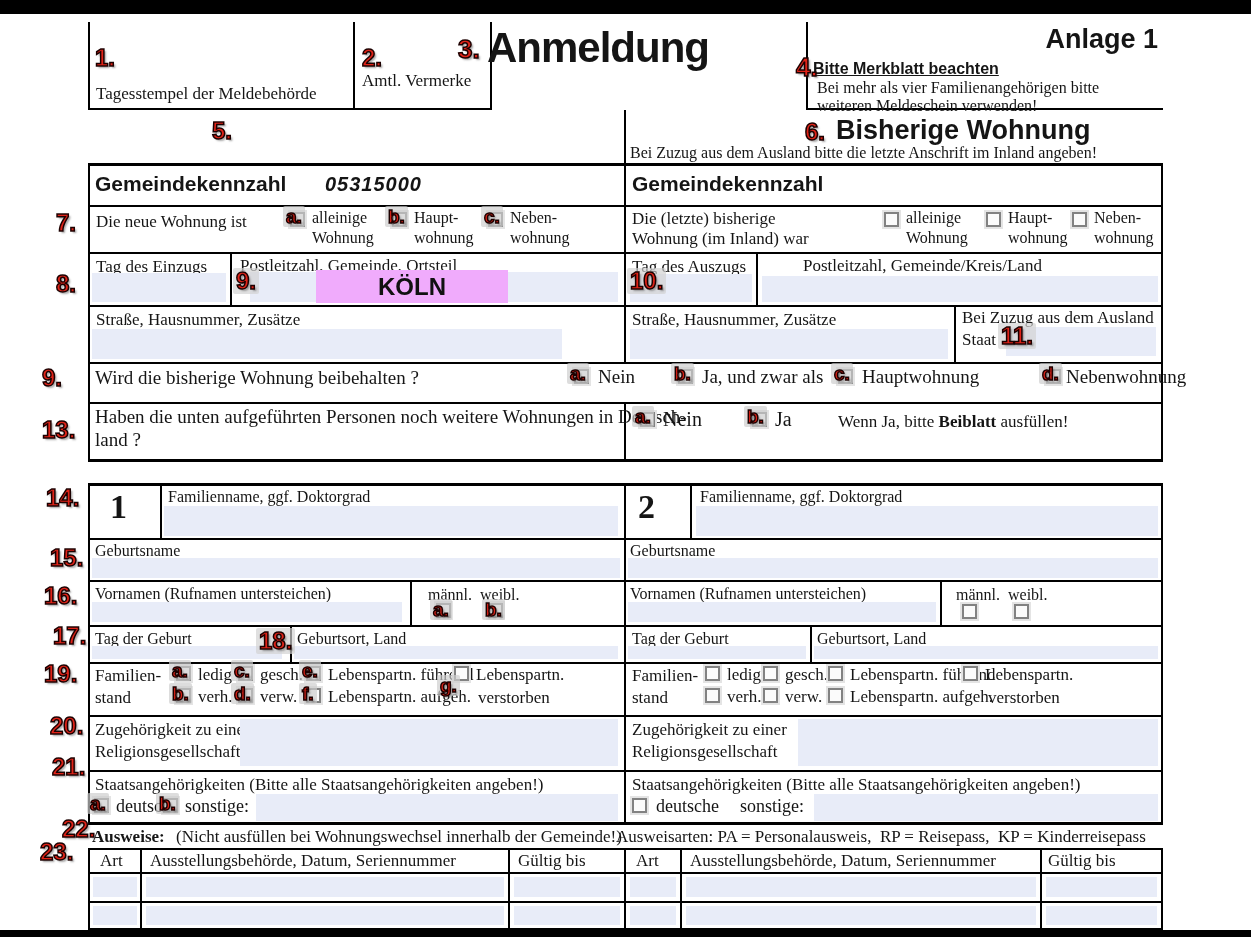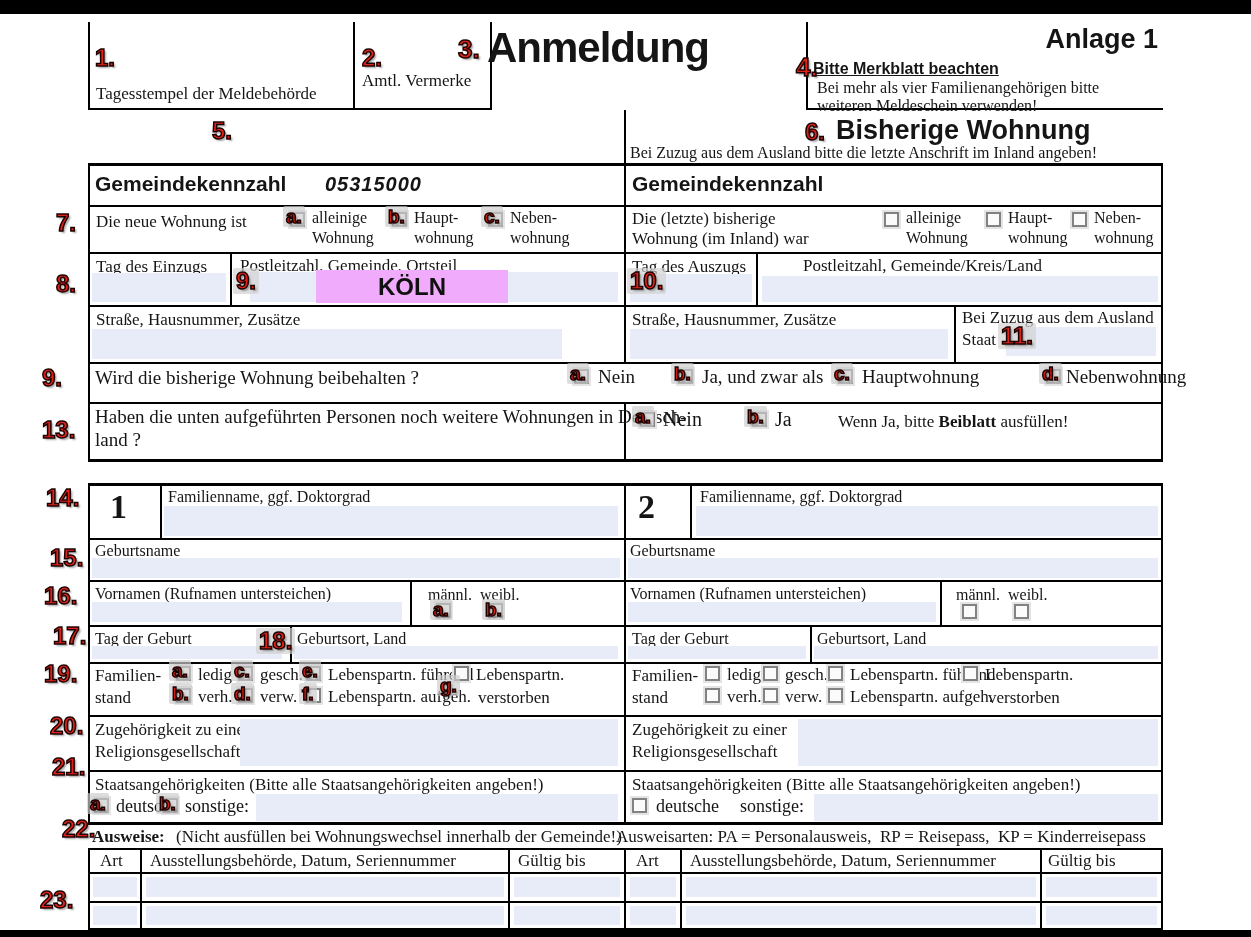--- a/index.html
+++ b/index.html
@@ -298,21 +298,21 @@
   <span class="cb" style="left:632px;top:798px;"></span>
   <div class="t t18" style="left:656px;top:796px;">deutsche</div>
   <div class="t t18" style="left:740px;top:796px;">sonstige:</div>
   <div class="field" style="left:814px;top:794px;width:344px;height:27px;"></div>
 
   <div class="mk" style="left:62px;top:817px;">22.</div>
   <div class="t t17 bserif" style="left:92px;top:827px;">Ausweise:</div>
   <div class="t t17" style="left:176px;top:827px;">(Nicht ausfüllen bei Wohnungswechsel innerhalb der Gemeinde!)</div>
   <div class="t t17 pre" style="left:616px;top:827px;">Ausweisarten: PA = Personalausweis,  RP = Reisepass,  KP = Kinderreisepass</div>
 
-  <div class="mk" style="left:40px;top:840px;margin-top:48px;">23.</div>
+  <div class="mk" style="left:40px;top:840px;">23.</div>
   <div class="t t17" style="left:100px;top:851px;">Art</div>
   <div class="t t17" style="left:150px;top:851px;">Ausstellungsbehörde, Datum, Seriennummer</div>
   <div class="t t17" style="left:518px;top:851px;">Gültig bis</div>
   <div class="t t17" style="left:636px;top:851px;">Art</div>
   <div class="t t17" style="left:690px;top:851px;">Ausstellungsbehörde, Datum, Seriennummer</div>
   <div class="t t17" style="left:1048px;top:851px;">Gültig bis</div>
 
   <div class="field" style="left:93px;top:877px;width:44px;height:20px;"></div>
   <div class="field" style="left:146px;top:877px;width:358px;height:20px;"></div>
   <div class="field" style="left:514px;top:877px;width:106px;height:20px;"></div>

